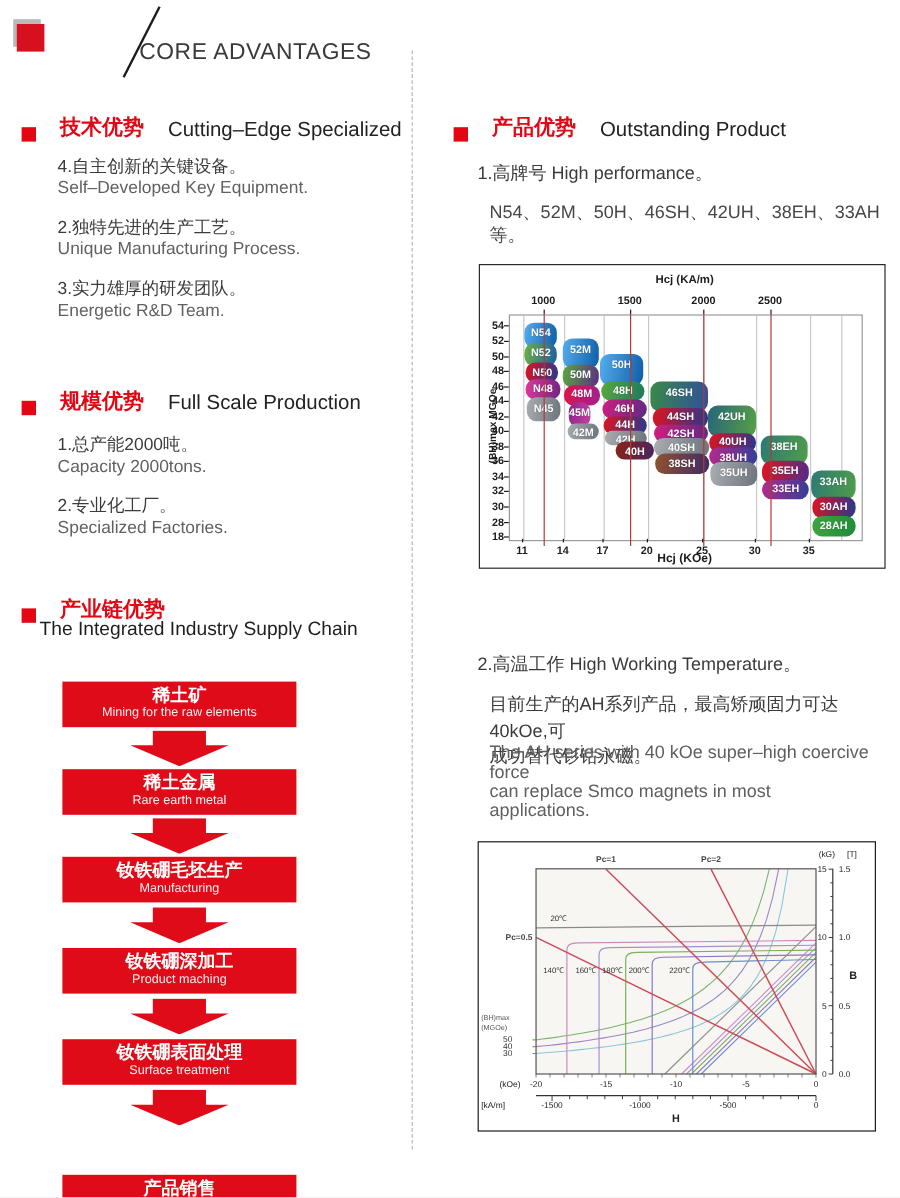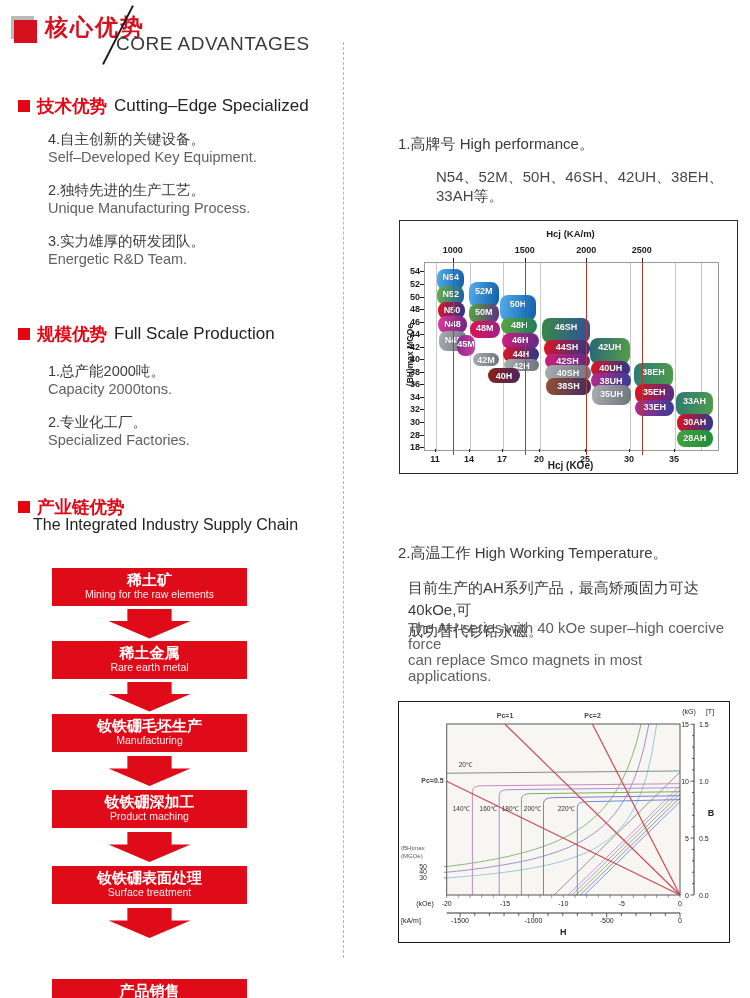--- a/index.html
+++ b/index.html
@@ -8,21 +8,21 @@
   .abs{position:absolute;}
   
   .hdr-sq-shadow{width:23px;height:23px;background:#b9b9b9;}
   .hdr-sq{width:23px;height:23px;background:#d6101f;}
   .hdr-zh{font-size:23px;font-weight:bold;color:#d6101f;letter-spacing:2px;}
   .hdr-line{width:2px;height:66px;background:#1c1c1c;transform:rotate(27deg);}
   .hdr-en{font-size:19px;color:#3a3a3a;letter-spacing:.5px;}
   
   .divider{width:0;border-left:1px dashed #b5b5b5;}
   
-  .sec-row{display:flex;align-items:center;gap:7px;}
+  .sec-row{display:flex;align-items:flex-end;gap:20px;}
   .sec-sq{width:12px;height:12px;background:#e30613;flex:0 0 auto;}
   .sec-zh{font-size:17.5px;font-weight:bold;color:#e30613;}
   .sec-en{font-size:17px;color:#222;}
   .sec-sub{font-size:16px;color:#1f1f1f;}
   .item .zh{font-size:14.5px;color:#3b3b3b;line-height:17px;}
   .item .en{font-size:14.5px;color:#616161;line-height:17px;margin-top:1px;}
   
   .flow-box{position:absolute;left:0;width:195px;height:38px;background:#e00b18;
             color:#fff;text-align:center;}
   .flow-box .zh{font-size:15px;font-weight:bold;line-height:16px;margin-top:4px;}
@@ -48,21 +48,20 @@
   .ch2{background:#fff;border:1.5px solid #1b1b1b;}
   .ch2 svg text{font-family:"Liberation Sans", sans-serif;}
 </style>
 </head>
 <body>
 
 <div class="page">
 
   <div class="abs hdr-sq-shadow" style="left:11px;top:16px;"></div>
   <div class="abs hdr-sq" style="left:14px;top:20px;"></div>
-  <div class="abs hdr-zh" style="left:45px;top:12px;">核心优势</div>
   <div class="abs hdr-line" style="left:117px;top:2px;"></div>
   <div class="abs hdr-en" style="left:116px;top:33px;">CORE ADVANTAGES</div>
 
   <div class="abs divider" style="left:343px;top:42px;height:916px;"></div>
 
   <div class="abs sec-row" style="left:18px;top:94px;">
     <span class="sec-sq"></span>
     <span class="sec-zh">技术优势</span>
     <span class="sec-en">Cutting–Edge Specialized</span>
   </div>
@@ -124,49 +123,54 @@
         <div class="zh">钕铁硼表面处理</div>
         <div class="en">Surface treatment</div>
       </div>
       <div class="flow-arrow" style="left: 56.5px; top: 342px; background: rgb(224, 11, 24);"></div>
       <div class="flow-box" style="top: 397px; background: rgb(224, 11, 24); margin-top: 16px;">
         <div class="zh">产品销售</div>
         <div class="en">Distribution</div>
       </div>
     </div>
 
+  <div class="abs sec-row" style="left:378px;top:94px;">
+    <span class="sec-sq"></span>
+    <span class="sec-zh">产品优势</span>
+    <span class="sec-en">Outstanding Product</span>
+  </div>
   <div class="abs pt" style="left:398px;top:135px;">1.高牌号 High performance。</div>
-  <div class="abs pt" style="left:408px;top:168px;color:#474747;margin-left:28px;">N54、52M、50H、46SH、42UH、38EH、33AH等。</div>
+  <div class="abs pt" style="left:408px;top:168px;color:#474747;">N54、52M、50H、46SH、42UH、38EH、33AH等。</div>
 
   <div class="abs ch1" id="chart1" style="left:399px;top:220px;width:337px;height:252px;">
       <div class="ch1-plot" style="left: 24px; top: 41px; width: 293px; height: 187px;">
         <div class="gline" style="left: 11px; height: 187px;"></div>
         <div class="gline" style="left: 45px; height: 187px;"></div>
         <div class="gline" style="left: 78px; height: 187px;"></div>
         <div class="gline" style="left: 115px; height: 187px;"></div>
         <div class="gline" style="left: 161px; height: 187px;"></div>
         <div class="gline" style="left: 205px; height: 187px;"></div>
         <div class="gline" style="left: 250px; height: 187px;"></div>
         <div class="gline" style="left: 275.8px; height: 187px;"></div>
         <div class="gradebox" style="left: 12.1px; top: 5.6px; width: 27.2px; height: 21.3px; border-radius: 8px; background: linear-gradient(100deg, rgb(84, 174, 237), rgb(15, 93, 168)); padding-top: 3.41369px; box-sizing: border-box;">N54</div>
         <div class="gradebox" style="left: 12.1px; top: 23.2px; width: 27.2px; height: 18.8px; border-radius: 8px; background: linear-gradient(100deg, rgb(108, 178, 63), rgb(26, 93, 168)); padding-top: 3.01208px; box-sizing: border-box;">N52</div>
         <div class="gradebox" style="left: 13.3px; top: 38.9px; width: 27.2px; height: 16.9px; border-radius: 8px; background: linear-gradient(100deg, rgb(224, 19, 32), rgb(38, 56, 143)); padding-top: 2.71087px; box-sizing: border-box;">N50</div>
         <div class="gradebox" style="left: 13.3px; top: 53.3px; width: 28.3px; height: 16.9px; border-radius: 8px; background: linear-gradient(100deg, rgb(224, 57, 154), rgb(110, 36, 128)); padding-top: 2.71087px; box-sizing: border-box;">N48</div>
         <div class="gradebox" style="left: 14.4px; top: 68.4px; width: 27.2px; height: 19.5px; border-radius: 8px; background: linear-gradient(100deg, rgb(168, 173, 178), rgb(110, 116, 124)); padding-top: 3.11248px; box-sizing: border-box;">N45</div>
         <div class="gradebox" style="left: 43.9px; top: 18.8px; width: 29.7px; height: 25.1px; border-radius: 8px; background: linear-gradient(100deg, rgb(84, 174, 237), rgb(15, 93, 168)); padding-top: 4.01611px; box-sizing: border-box;">52M</div>
         <div class="gradebox" style="left: 43.9px; top: 41.4px; width: 29.7px; height: 18.8px; border-radius: 8px; background: linear-gradient(100deg, rgb(88, 168, 60), rgb(92, 45, 134)); padding-top: 3.01208px; box-sizing: border-box;">50M</div>
         <div class="gradebox" style="left: 45px; top: 57.7px; width: 29.7px; height: 16.9px; border-radius: 8px; background: linear-gradient(100deg, rgb(224, 19, 74), rgb(160, 32, 144)); padding-top: 2.71087px; box-sizing: border-box;">48M</div>
-        <div class="gradebox" style="left: 32px; top: 72.2px; width: 18px; height: 20.7px; border-radius: 8px; background: linear-gradient(100deg, rgb(142, 37, 142), rgb(201, 63, 159)); padding-top: 3.31329px; box-sizing: border-box;">45M</div>
+        <div class="gradebox" style="left: 49px; top: 72.2px; width: 18px; height: 20.7px; border-radius: 8px; background: linear-gradient(100deg, rgb(142, 37, 142), rgb(201, 63, 159)); padding-top: 3.31329px; box-sizing: border-box;">45M</div>
         <div class="gradebox" style="left: 48.3px; top: 89.7px; width: 25.3px; height: 13.8px; border-radius: 6.90268px; background: linear-gradient(100deg, rgb(168, 173, 178), rgb(110, 116, 124)); padding-top: 2.20886px; box-sizing: border-box;">42M</div>
         <div class="gradebox" style="left: 74.7px; top: 32px; width: 36.6px; height: 25.7px; border-radius: 8px; background: linear-gradient(100deg, rgb(84, 174, 237), rgb(15, 93, 168)); padding-top: 4.11651px; box-sizing: border-box;">50H</div>
         <div class="gradebox" style="left: 75.8px; top: 54.6px; width: 36.7px; height: 16.9px; border-radius: 8px; background: linear-gradient(100deg, rgb(87, 168, 62), rgb(31, 122, 94)); padding-top: 2.71087px; box-sizing: border-box;">48H</div>
         <div class="gradebox" style="left: 76.9px; top: 69.7px; width: 36.9px; height: 16.3px; border-radius: 8px; background: linear-gradient(100deg, rgb(207, 31, 126), rgb(95, 42, 134)); padding-top: 2.61047px; box-sizing: border-box;">46H</div>
         <div class="gradebox" style="left: 78px; top: 83.5px; width: 35.8px; height: 15.1px; border-radius: 7.5302px; background: linear-gradient(100deg, rgb(224, 19, 32), rgb(38, 56, 143)); padding-top: 2.40966px; box-sizing: border-box;">44H</div>
         <div class="gradebox" style="left: 79.2px; top: 96px; width: 34.5px; height: 11.9px; border-radius: 5.96141px; background: linear-gradient(100deg, rgb(168, 173, 178), rgb(110, 116, 124)); padding-top: 2px; box-sizing: border-box;">42H</div>
-        <div class="gradebox" style="left: 63px; top: 105.4px; width: 32px; height: 15.1px; border-radius: 7.5302px; background: linear-gradient(100deg, rgb(138, 35, 24), rgb(74, 37, 96)); padding-top: 2.40966px; box-sizing: border-box;">40H</div>
+        <div class="gradebox" style="left: 88px; top: 105.4px; width: 32px; height: 15.1px; border-radius: 7.5302px; background: linear-gradient(100deg, rgb(138, 35, 24), rgb(74, 37, 96)); padding-top: 2.40966px; box-sizing: border-box;">40H</div>
         <div class="gradebox" style="left: 116.8px; top: 55.2px; width: 48.6px; height: 24.5px; border-radius: 8px; background: linear-gradient(100deg, rgb(58, 138, 70), rgb(47, 79, 158)); padding-top: 3.9157px; box-sizing: border-box;">46SH</div>
         <div class="gradebox" style="left: 118.7px; top: 76.6px; width: 46.7px; height: 17.6px; border-radius: 8px; background: linear-gradient(100deg, rgb(224, 19, 32), rgb(38, 56, 143)); padding-top: 2.81128px; box-sizing: border-box;">44SH</div>
         <div class="gradebox" style="left: 119.6px; top: 91px; width: 45.8px; height: 14.4px; border-radius: 7.21644px; background: linear-gradient(100deg, rgb(207, 31, 126), rgb(95, 42, 134)); padding-top: 2.30926px; box-sizing: border-box;">42SH</div>
         <div class="gradebox" style="left: 119.6px; top: 102.3px; width: 46.7px; height: 15.7px; border-radius: 7.84396px; background: linear-gradient(100deg, rgb(168, 173, 178), rgb(110, 116, 124)); padding-top: 2.51007px; box-sizing: border-box;">40SH</div>
         <div class="gradebox" style="left: 120.5px; top: 114.8px; width: 45.8px; height: 16.9px; border-radius: 8px; background: linear-gradient(100deg, rgb(146, 82, 46), rgb(63, 43, 102)); padding-top: 2.71087px; box-sizing: border-box;">38SH</div>
         <div class="gradebox" style="left: 164.5px; top: 75.3px; width: 40.5px; height: 25.7px; border-radius: 8px; background: linear-gradient(100deg, rgb(40, 102, 122), rgb(85, 160, 70)); padding-top: 4.11651px; box-sizing: border-box;">42UH</div>
         <div class="gradebox" style="left: 166.3px; top: 97.9px; width: 38.7px; height: 15.7px; border-radius: 7.84396px; background: linear-gradient(100deg, rgb(224, 19, 32), rgb(38, 56, 143)); padding-top: 2.51007px; box-sizing: border-box;">40UH</div>
         <div class="gradebox" style="left: 166.3px; top: 110.4px; width: 39.6px; height: 14.4px; border-radius: 7.21644px; background: linear-gradient(100deg, rgb(182, 42, 140), rgb(48, 63, 153)); padding-top: 2.30926px; box-sizing: border-box;">38UH</div>
         <div class="gradebox" style="left: 167.2px; top: 122.4px; width: 38.7px; height: 19.5px; border-radius: 8px; background: linear-gradient(100deg, rgb(168, 173, 178), rgb(110, 116, 124)); padding-top: 3.11248px; box-sizing: border-box;">35UH</div>
         <div class="gradebox" style="left: 208.6px; top: 100.4px; width: 39.6px; height: 23.8px; border-radius: 8px; background: linear-gradient(100deg, rgb(45, 122, 116), rgb(79, 157, 73)); padding-top: 3.8153px; box-sizing: border-box;">38EH</div>

